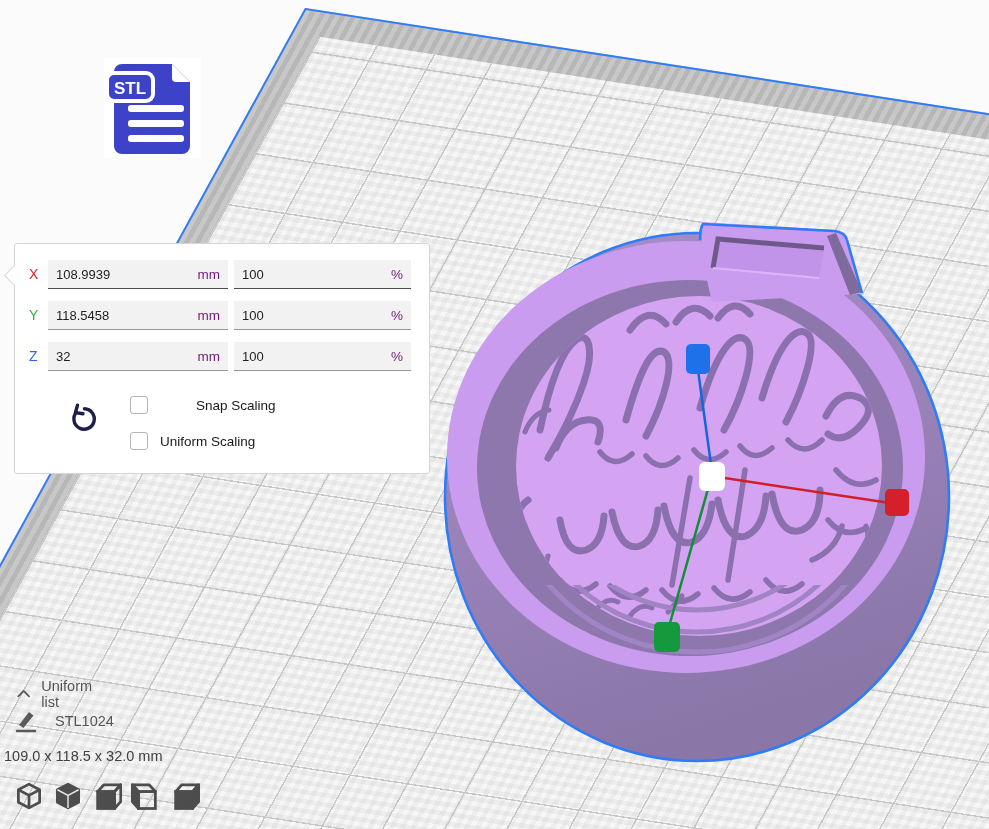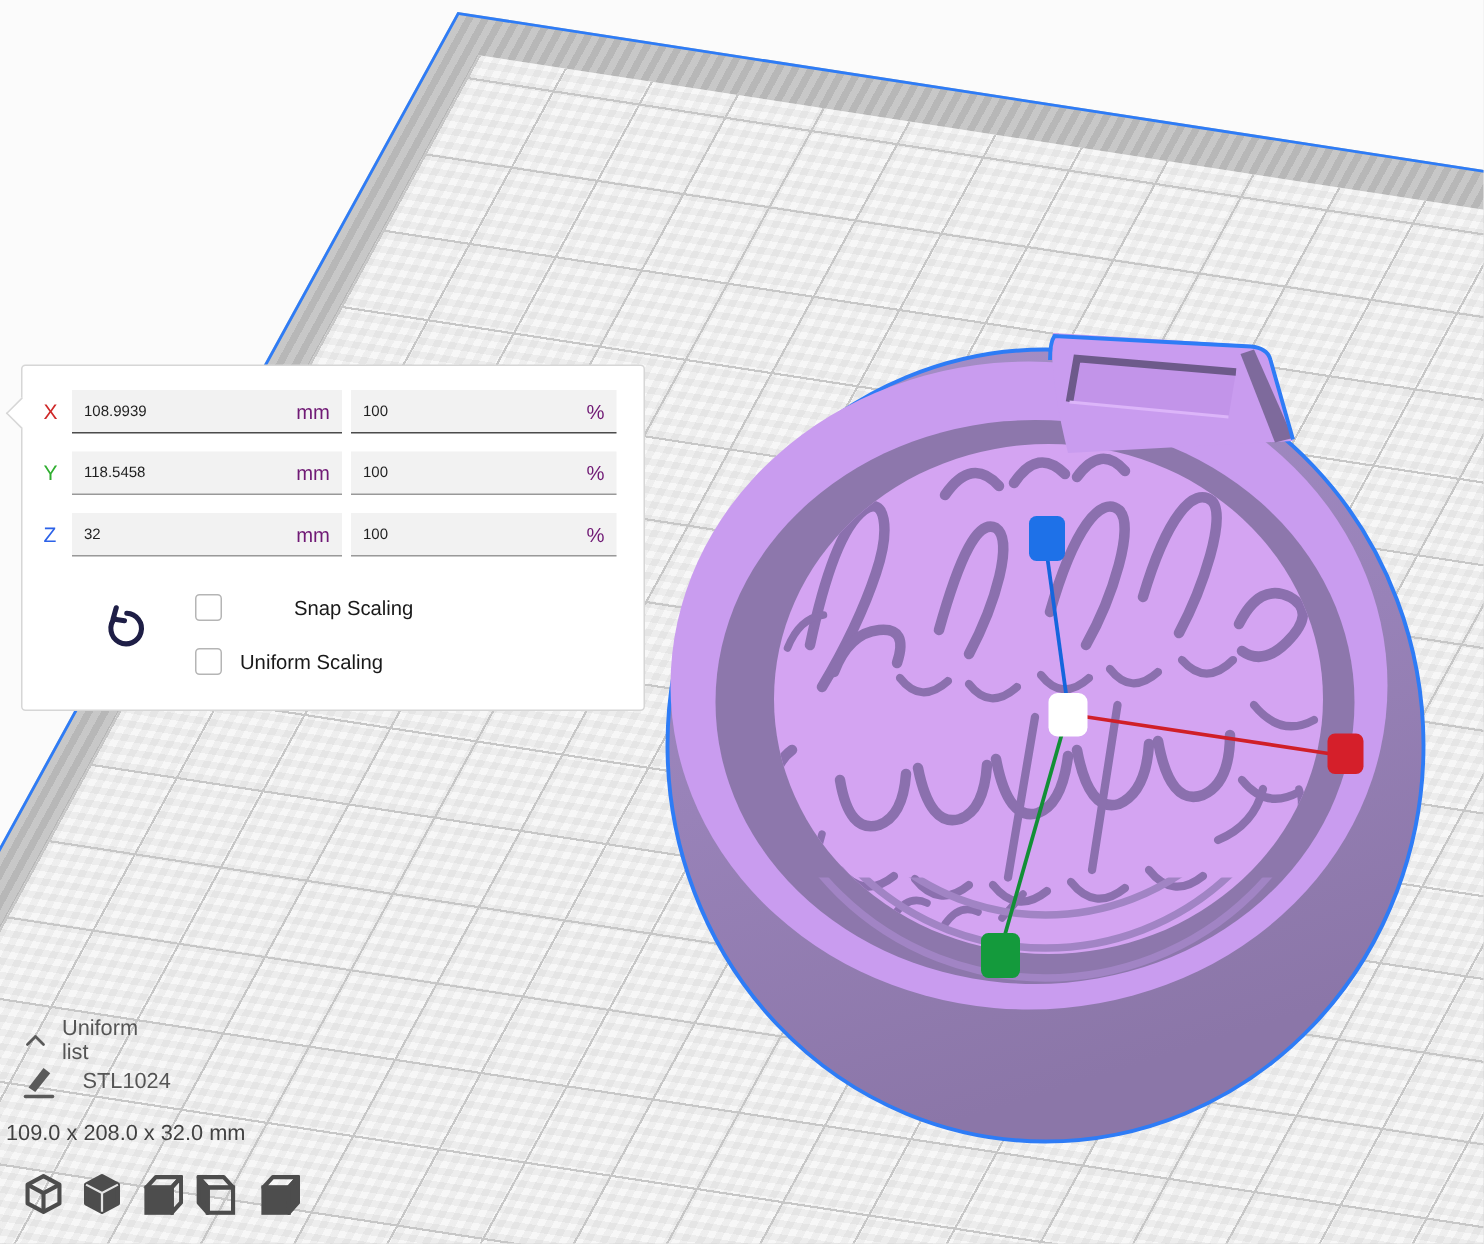--- a/index.html
+++ b/index.html
@@ -52,21 +52,21 @@
   .axis-row{position:absolute;left:0;height:29px;width:100%;}
   .row-x{top:16px;} .row-y{top:57px;} .row-z{top:98px;}
   .axis-label{position:absolute;left:14px;top:6px;font-size:14px;}
   .axis-x .axis-label{color:#cf2929;} .axis-y .axis-label{color:#2fae2f;} .axis-z .axis-label{color:#2c62e8;}
   .field{position:absolute;top:0;height:29px;background:#f2f2f2;border-bottom:1.6px solid #999999;box-sizing:border-box;}
   .field.mm{left:33px;width:180px;} .field.pct{left:219px;width:177px;}
   .row-x .field{border-bottom-color:#4c4c4c;}
   .field input{
     position:absolute;left:0;top:0;width:100%;height:100%;
     background:transparent;border:none;outline:none;
-    font-family:"Liberation Sans", sans-serif;font-size:10px;color:#1f1f1f;
+    font-family:"Liberation Sans", sans-serif;font-size:13px;color:#1f1f1f;
     padding:0 34px 0 8px;box-sizing:border-box;
   }
   .field .unit{position:absolute;right:8px;top:7px;font-size:13.5px;color:#701a75;pointer-events:none;}
   .reset-btn{position:absolute;left:50px;top:158px;width:34px;height:34px;border:none;background:transparent;cursor:pointer;padding:0;}
   .chk-row{position:absolute;left:115px;height:18px;display:flex;align-items:center;}
   .chk-snap{top:152px;gap:36px;} .chk-uniform{top:188px;}
   .chk-row input[type=checkbox]{
     appearance:none;-webkit-appearance:none;width:18px;height:18px;margin:0;
     border:1px solid #b5b5b5;border-radius:3px;background:#ffffff;cursor:pointer;
   }
@@ -176,20 +176,31 @@
       <line x1="712" y1="472" x2="698" y2="370" stroke="#1565dd" stroke-width="2.5"></line>
       <line x1="718" y1="477" x2="890" y2="503" stroke="#d01f28" stroke-width="2.5"></line>
       <line x1="710" y1="482" x2="668" y2="630" stroke="#128f36" stroke-width="2.5"></line>
       <rect x="686" y="344" width="24" height="30" rx="5" fill="#1e71e8"></rect>
       <rect x="885" y="489" width="24" height="27" rx="5" fill="#d51f2a"></rect>
       <rect x="654" y="622" width="26" height="30" rx="5" fill="#149a3c"></rect>
       <rect x="699" y="462" width="26" height="29" rx="6" fill="#ffffff"></rect>
     </g>
   </svg>
 
+  <div class="file-icon">
+    <svg width="97" height="100" viewBox="0 0 97 100">
+      <path d="M18,6 h50 l18,18 v64 a8,8 0 0 1 -8,8 h-60 a8,8 0 0 1 -8,-8 v-74 a8,8 0 0 1 8,-8 z" fill="#3d43c8"></path>
+      <path d="M68,6 l18,18 h-14 a4,4 0 0 1 -4,-4 z" fill="#ffffff"></path>
+      <rect x="24" y="47" width="56" height="7" rx="3" fill="#ffffff"></rect>
+      <rect x="24" y="62" width="56" height="7" rx="3" fill="#ffffff"></rect>
+      <rect x="24" y="77" width="56" height="7" rx="3" fill="#ffffff"></rect>
+      <rect x="3" y="15" width="46" height="28" rx="7" fill="#3d43c8" stroke="#ffffff" stroke-width="4"></rect>
+      <text x="26" y="36" text-anchor="middle" font-family="Liberation Sans, sans-serif" font-size="17" font-weight="bold" fill="#ffffff">STL</text>
+    </svg>
+  </div>
 
   <div class="scale-panel">
     <div class="arrow"></div>
 
     <div class="axis-row axis-x row-x">
       <span class="axis-label">X</span>
       <div class="field mm">
         <input type="text" value="108.9939" style="">
         <span class="unit">mm</span>
       </div>
@@ -249,21 +260,21 @@
     </div>
 
     <div class="objlist-item">
       <svg class="pencil" viewBox="0 0 24 26">
         <path d="M5,17 L15,4 L19.5,7.5 L9.5,20 Z" fill="#5a5a5a"></path>
         <path d="M3,23 h18" stroke="#5a5a5a" stroke-width="2.4" stroke-linecap="round"></path>
       </svg>
       <span class="item-label">STL1024</span>
     </div>
 
-    <div class="dims">109.0 x 208.0 x 32.0 mm</div>
+    <div class="dims">109.0 x 118.5 x 32.0 mm</div>
 
     <div class="view-toolbar">
       <button class="view-btn">
         <svg viewBox="0 0 24 24">
           <path d="M12,2.5 L20.5,7 V17 L12,21.5 L3.5,17 V7 Z" fill="none" stroke="#4d4d4d" stroke-width="2.2" stroke-linejoin="round"></path>
           <path d="M3.5,7 L12,11.5 L20.5,7 M12,11.5 V21.5" fill="none" stroke="#4d4d4d" stroke-width="2.2" stroke-linejoin="round"></path>
         </svg>
       </button>
       <button class="view-btn">
         <svg viewBox="0 0 24 24">

